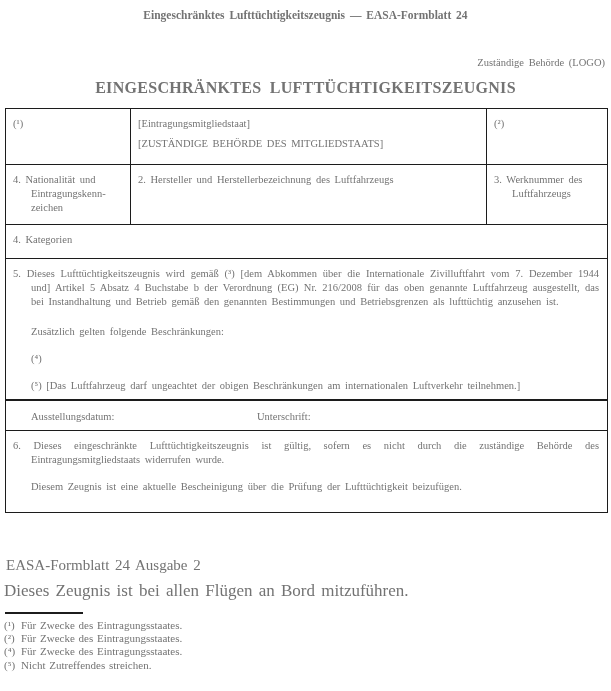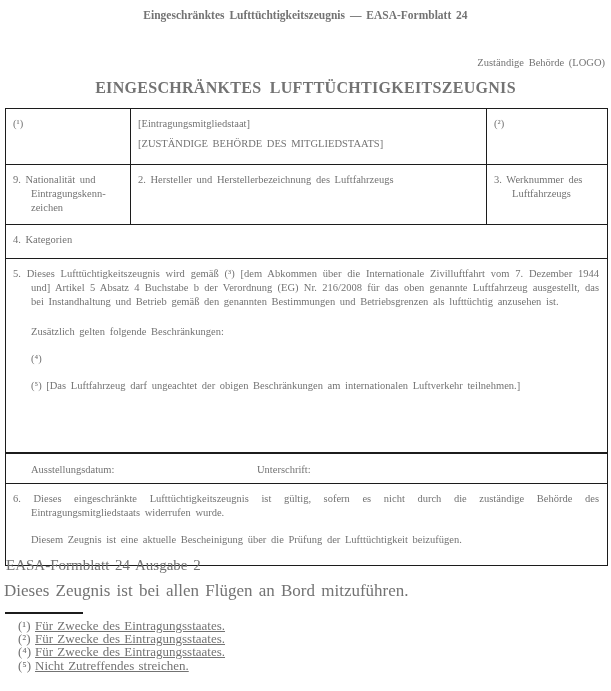--- a/index.html
+++ b/index.html
@@ -46,21 +46,21 @@
     word-spacing: 2px;
   }
   table.cert-table td {
     border: 1px solid #1c1c1c;
     vertical-align: top;
     padding: 8px 8px 4px 7px;
   }
   tr.r1 { height: 56px; }
   tr.r2 { height: 60px; }
   tr.r3 { height: 34px; }
-  tr.r4 { height: 194px; margin-top: 28px; }
+  tr.r4 { height: 141px; margin-top: 28px; }
   tr.r5 { height: 31px; }
   tr.r6 { height: 82px; }
   tr.r5 td { border-top: 2px solid #1c1c1c; padding-left: 25px; padding-top: 9px; }
   .hang { padding-left: 18px; text-indent: -18px; }
   .indent { padding-left: 18px; }
   .just { text-align: justify; }
   .mt6  { margin-top: 6px; }
   .mt14 { margin-top: 13px; }
   .mt16 { margin-top: 16px; }
   .sig-issue { display: inline-block; width: 226px; }
@@ -78,25 +78,24 @@
     word-spacing: 2px;
   }
   .fn-rule {
     position: absolute;
     top: 612px; left: 5px;
     width: 78px; height: 0;
     border-top: 2px solid #1c1c1c;
   }
   .footnotes {
     position: absolute;
-    top: 619px; left: 18px;
-    font-size: 13px;
+    top: 619px; left: 4px;
+    font-size: 11px;
     line-height: 13.2px;
     word-spacing: 1px;
-    text-decoration: underline;
   }
   .fn-marker { display: inline-block; width: 17px; }
 </style>
 </head>
 <body>
 
 <div class="page">
 
   <div class="form-title">Eingeschränktes Lufttüchtigkeitszeugnis — EASA-Formblatt 24</div>
 
@@ -118,21 +117,21 @@
         <td>
           <div>[Eintragungsmitgliedstaat]</div>
           <div class="mt6">[ZUSTÄNDIGE BEHÖRDE DES MITGLIEDSTAATS]</div>
         </td>
         <td>
           <div>(²)</div>
         </td>
       </tr>
       <tr class="r2">
         <td>
-          <div class="hang">9. Nationalität und Eintragungskenn-zeichen</div>
+          <div class="hang">4. Nationalität und Eintragungskenn-zeichen</div>
         </td>
         <td>
           <div class="hang">2. Hersteller und Herstellerbezeichnung des Luftfahrzeugs</div>
         </td>
         <td>
           <div class="hang">3. Werknummer des Luftfahrzeugs</div>
         </td>
       </tr>
       <tr class="r3">
         <td colspan="3">

